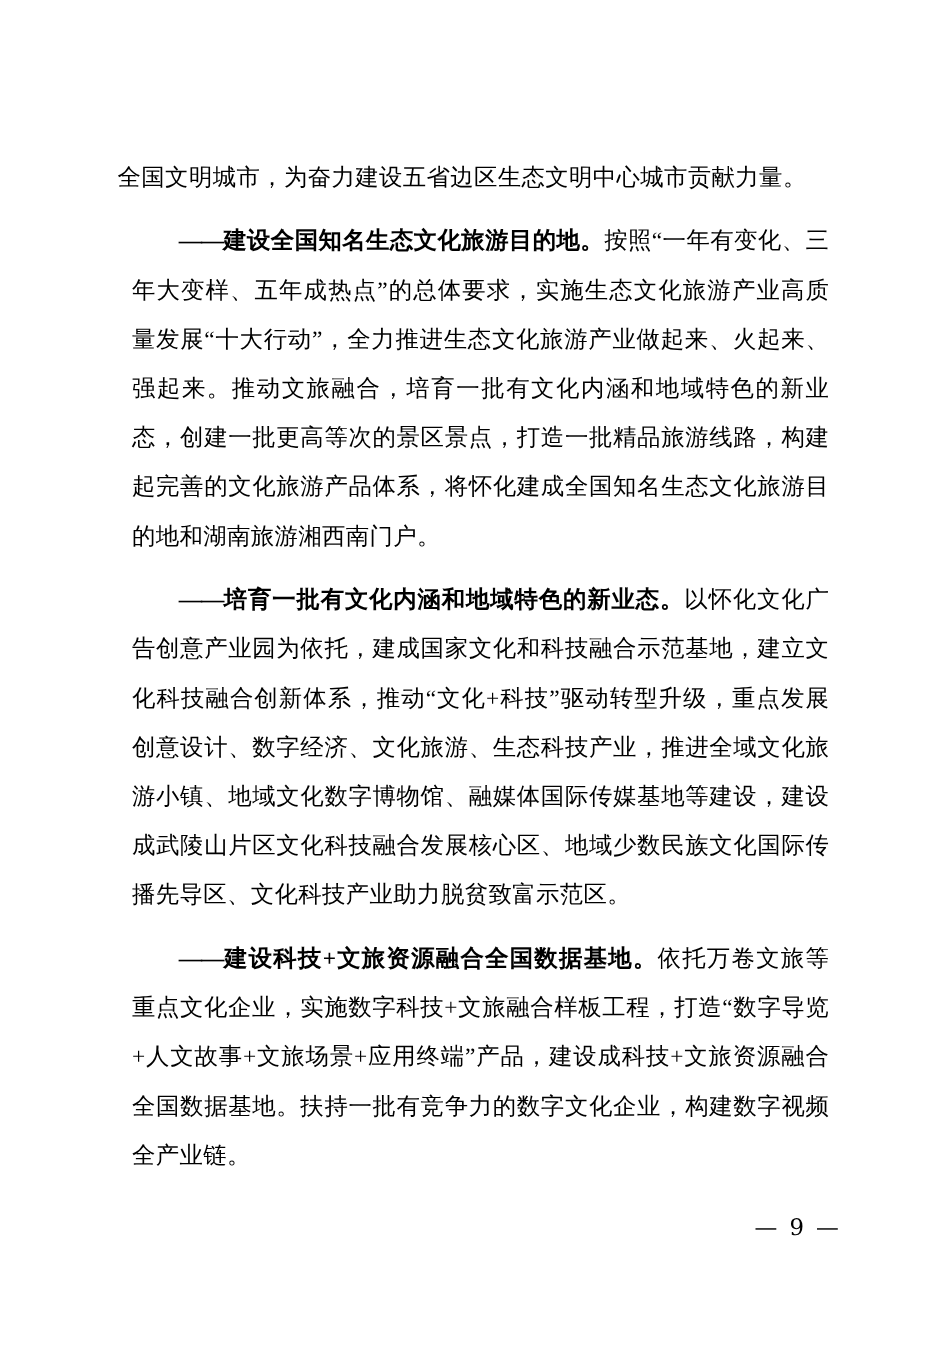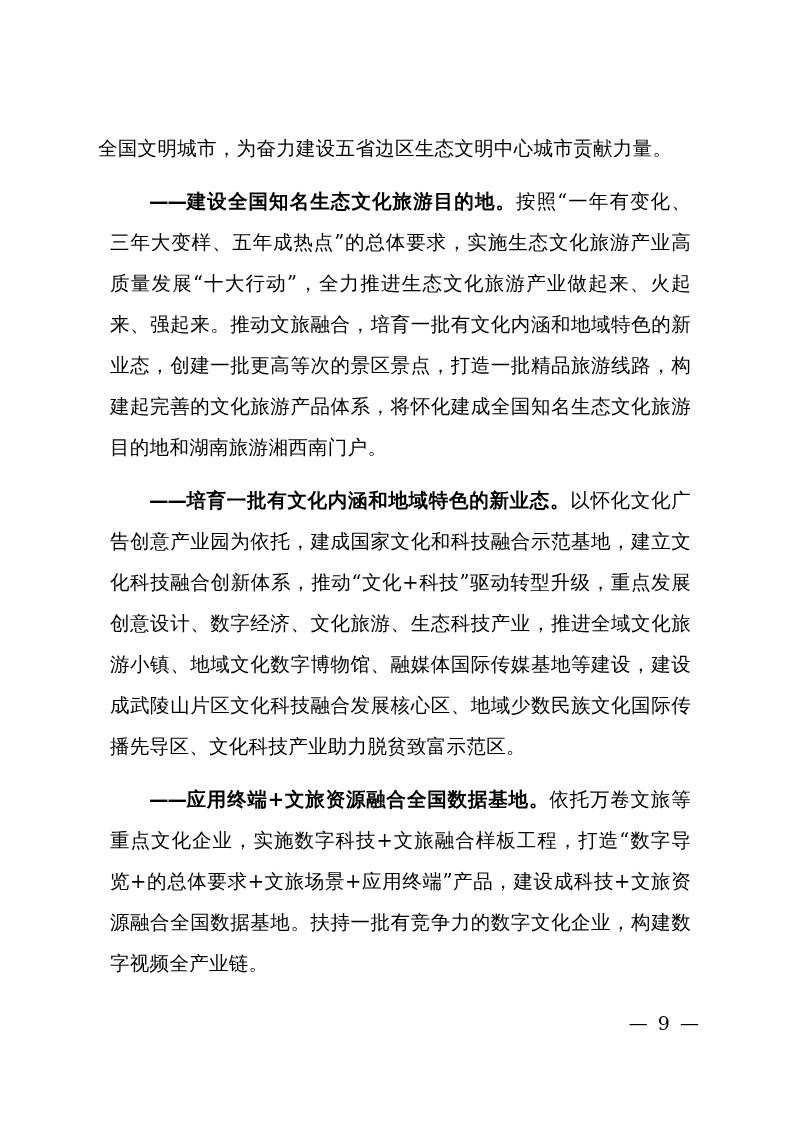--- a/index.html
+++ b/index.html
@@ -23,20 +23,21 @@
     height: 1122px;
     box-sizing: border-box;
     padding: 128px 90px 60px 98px;
   }
   .doc-body {
     font-size: 19.5px;
     line-height: 41px;
     text-align: justify;
     text-justify: inter-ideograph;
     letter-spacing: 0.3px;
+    font-family: Liberation Serif, serif;
   }
   p.para {
     margin: 12px;
     text-indent: 2em;
     word-break: break-all;
   }
   p.cont {
     margin: 0;
     text-indent: 0;
     word-break: break-all;
@@ -68,20 +69,20 @@
 
     <p class="para">
       <span class="dash">——</span><span class="lead">建设全国知名生态文化旅游目的地。</span><span>按照“一年有变化、三年大变样、五年成热点”的总体要求，实施生态文化旅游产业高质量发展“十大行动”，全力推进生态文化旅游产业做起来、火起来、强起来。推动文旅融合，培育一批有文化内涵和地域特色的新业态，创建一批更高等次的景区景点，打造一批精品旅游线路，构建起完善的文化旅游产品体系，将怀化建成全国知名生态文化旅游目的地和湖南旅游湘西南门户。</span>
     </p>
 
     <p class="para">
       <span class="dash">——</span><span class="lead">培育一批有文化内涵和地域特色的新业态。</span><span>以怀化文化广告创意产业园为依托，建成国家文化和科技融合示范基地，建立文化科技融合创新体系，推动“文化+科技”驱动转型升级，重点发展创意设计、数字经济、文化旅游、生态科技产业，推进全域文化旅游小镇、地域文化数字博物馆、融媒体国际传媒基地等建设，建设成武陵山片区文化科技融合发展核心区、地域少数民族文化国际传播先导区、文化科技产业助力脱贫致富示范区。</span>
     </p>
 
     <p class="para">
-      <span class="dash">——</span><span class="lead">应用终端+文旅资源融合全国数据基地。</span><span>依托万卷文旅等重点文化企业，实施数字科技+文旅融合样板工程，打造“数字导览+的总体要求+文旅场景+应用终端”产品，建设成科技+文旅资源融合全国数据基地。扶持一批有竞争力的数字文化企业，构建数字视频全产业链。</span>
+      <span class="dash">——</span><span class="lead">建设科技+文旅资源融合全国数据基地。</span><span>依托万卷文旅等重点文化企业，实施数字科技+文旅融合样板工程，打造“数字导览+人文故事+文旅场景+应用终端”产品，建设成科技+文旅资源融合全国数据基地。扶持一批有竞争力的数字文化企业，构建数字视频全产业链。</span>
     </p>
 
 
   </div>
 
   <div class="footer">— 9 —</div>
 </div>
 
 </body></html>

